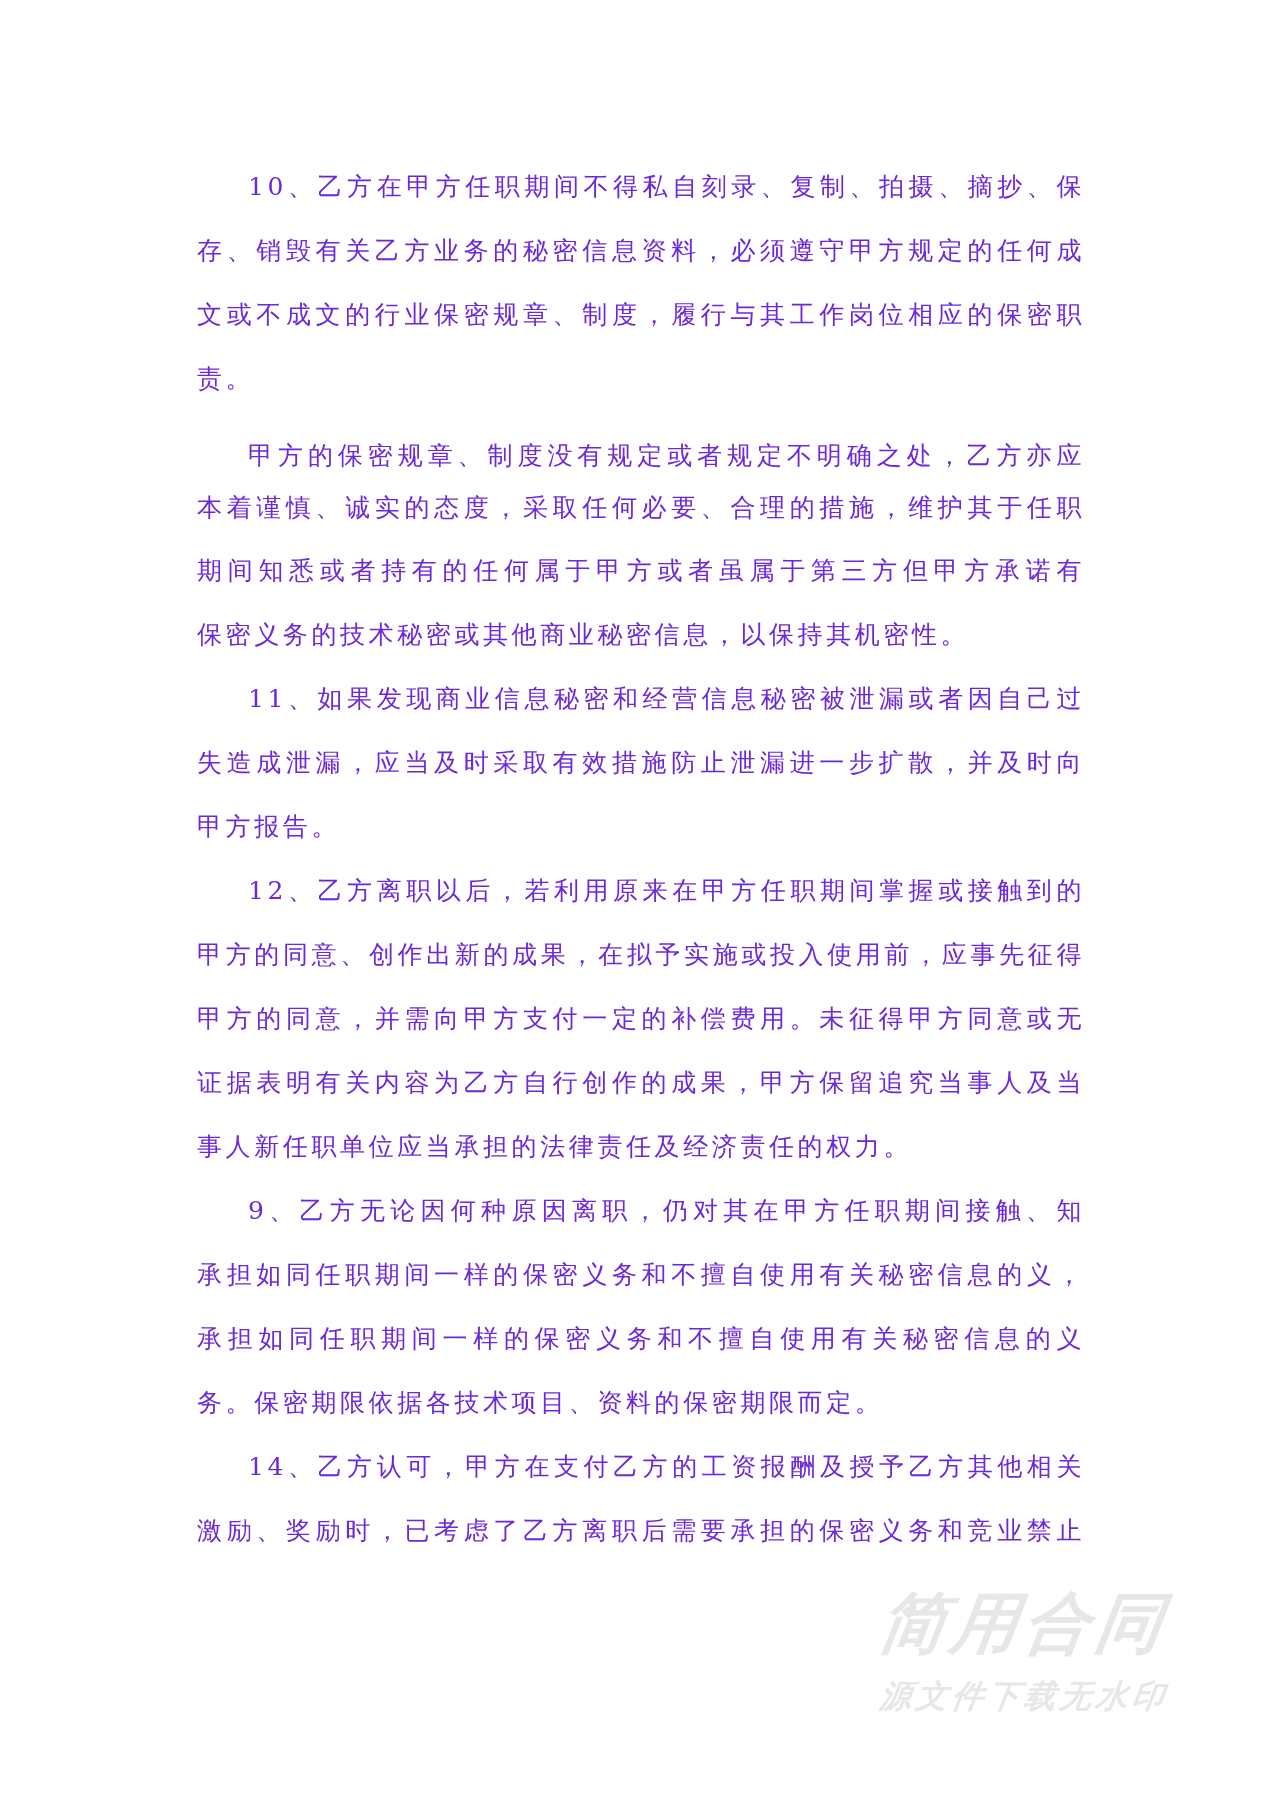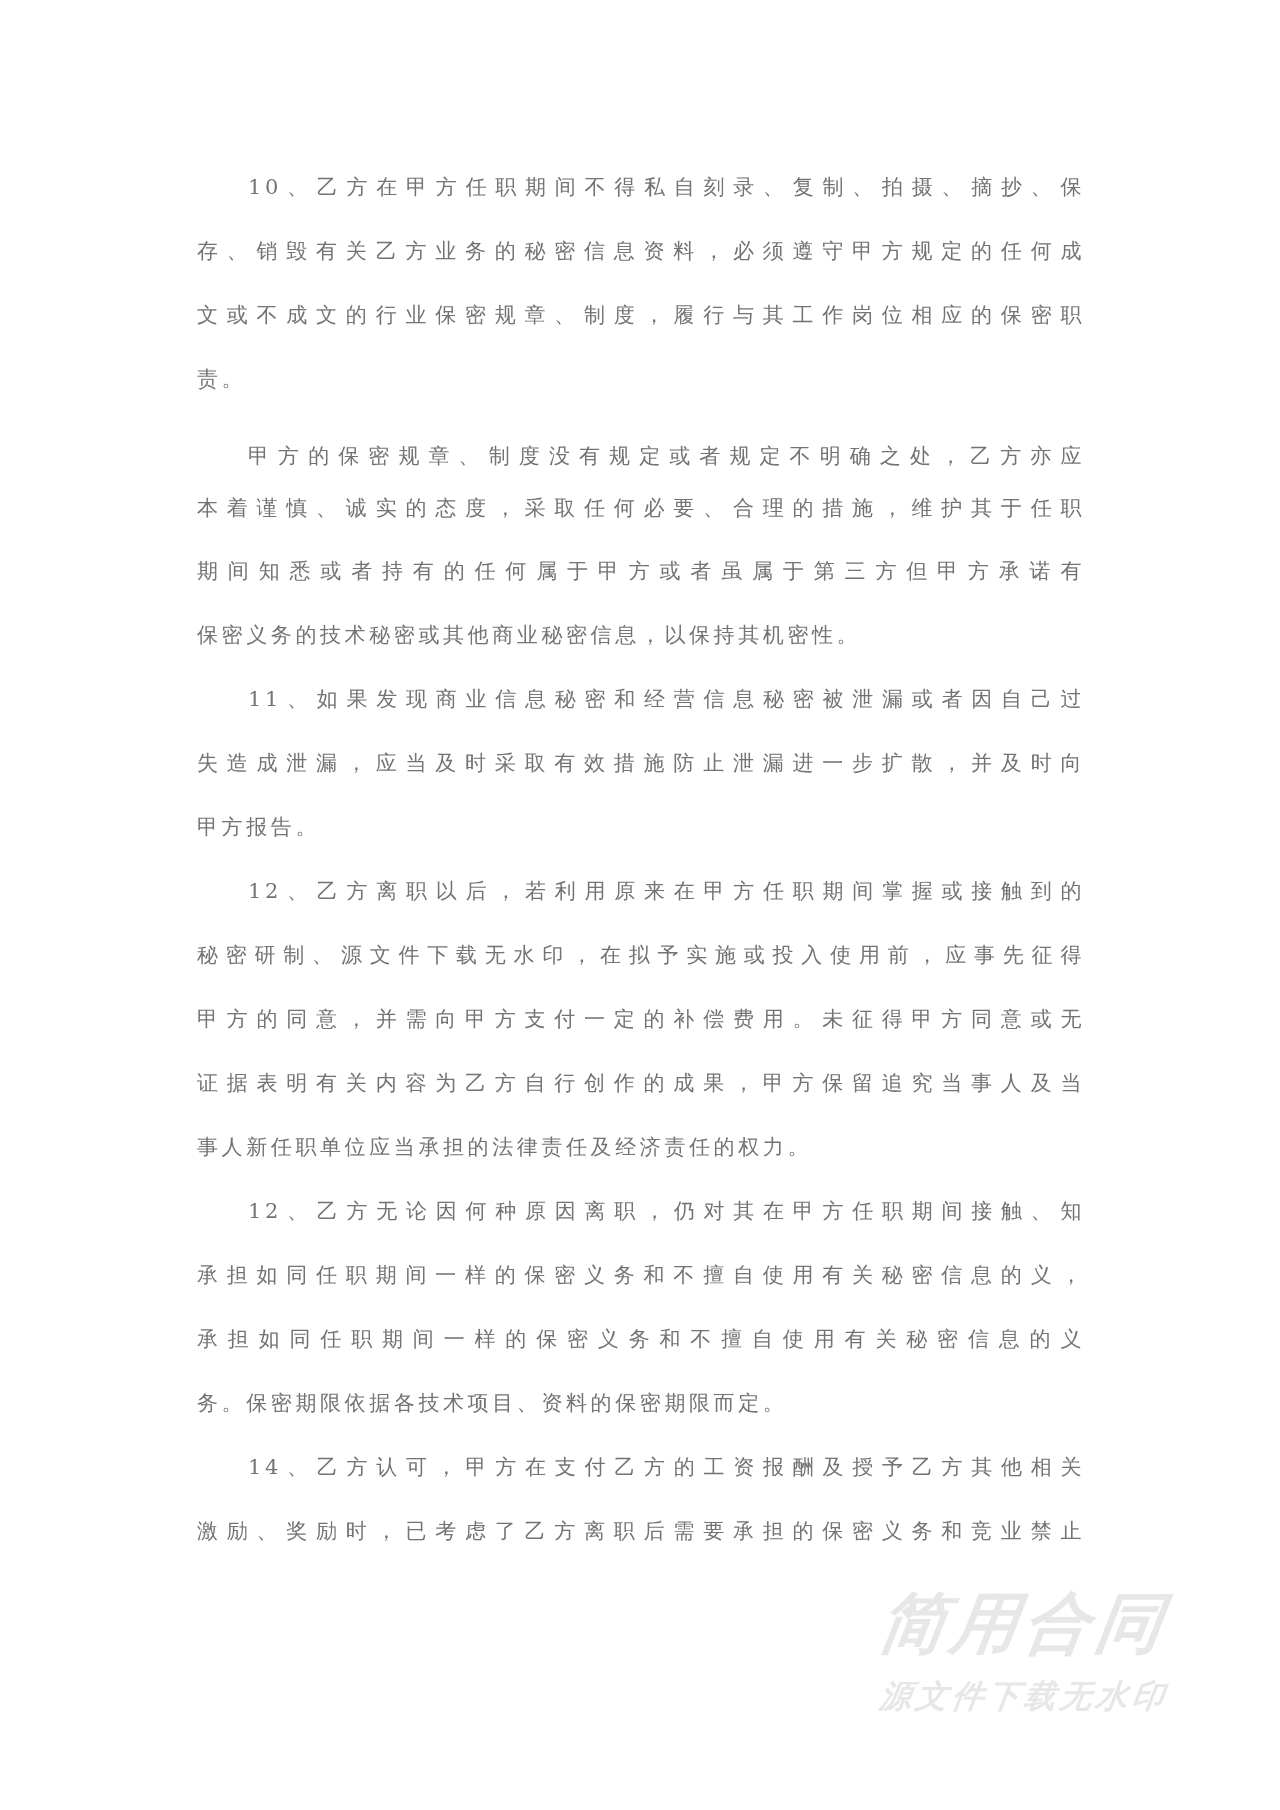--- a/index.html
+++ b/index.html
@@ -5,22 +5,22 @@
   html, body { margin: 0; padding: 0; background: #ffffff; }
   body { width: 1280px; height: 1810px; position: relative; overflow: hidden; }
   .page { position: absolute; left: 0; top: 0; width: 1280px; height: 1810px; background: #ffffff; }
   .line {
     position: absolute;
     left: 197px;
     width: 888px;
     height: 64px;
     line-height: 64px;
     font-family: "DejaVu Serif", "Liberation Serif", serif;
-    font-size: 21px;
-    color: #737373;
+    font-size: 25px;
+    color: #6d28d9;
     white-space: nowrap;
     letter-spacing: 3.6px;
   }
   .line.full { text-align: justify; text-align-last: justify; }
   .line.indent { left: 248px; width: 837px; }
   .line.last { text-align: left; }
   .wm {
     position: absolute;
     left: 880px;
     font-family: "DejaVu Sans", "Liberation Sans", sans-serif;
@@ -46,26 +46,26 @@
   <div class="line indent full" style="top:424px">甲方的保密规章、制度没有规定或者规定不明确之处，乙方亦应</div>
   <div class="line full" style="top:476px">本着谨慎、诚实的态度，采取任何必要、合理的措施，维护其于任职</div>
   <div class="line full" style="top:539px">期间知悉或者持有的任何属于甲方或者虽属于第三方但甲方承诺有</div>
   <div class="line last" style="top:603px">保密义务的技术秘密或其他商业秘密信息，以保持其机密性。</div>
 
   <div class="line indent full" style="top:667px">11、如果发现商业信息秘密和经营信息秘密被泄漏或者因自己过</div>
   <div class="line full" style="top:731px">失造成泄漏，应当及时采取有效措施防止泄漏进一步扩散，并及时向</div>
   <div class="line last" style="top:795px">甲方报告。</div>
 
   <div class="line indent full" style="top:859px">12、乙方离职以后，若利用原来在甲方任职期间掌握或接触到的</div>
-  <div class="line full" style="top:923px">秘密研制、源文件下载无水印，在拟予实施或投入使用前，应事先征得</div>
+  <div class="line full" style="top:923px">甲方的同意、创作出新的成果，在拟予实施或投入使用前，应事先征得</div>
   <div class="line full" style="top:987px">甲方的同意，并需向甲方支付一定的补偿费用。未征得甲方同意或无</div>
   <div class="line full" style="top:1051px">证据表明有关内容为乙方自行创作的成果，甲方保留追究当事人及当</div>
   <div class="line last" style="top:1115px">事人新任职单位应当承担的法律责任及经济责任的权力。</div>
 
-  <div class="line indent full" style="top:1179px">12、乙方无论因何种原因离职，仍对其在甲方任职期间接触、知</div>
+  <div class="line indent full" style="top:1179px">9、乙方无论因何种原因离职，仍对其在甲方任职期间接触、知</div>
   <div class="line full" style="top:1243px">承担如同任职期间一样的保密义务和不擅自使用有关秘密信息的义，</div>
   <div class="line full" style="top:1307px">承担如同任职期间一样的保密义务和不擅自使用有关秘密信息的义</div>
   <div class="line last" style="top:1371px">务。保密期限依据各技术项目、资料的保密期限而定。</div>
 
   <div class="line indent full" style="top:1435px">14、乙方认可，甲方在支付乙方的工资报酬及授予乙方其他相关</div>
   <div class="line full" style="top:1499px">激励、奖励时，已考虑了乙方离职后需要承担的保密义务和竞业禁止</div>
 
   <div class="wm wm-title">简用合同</div>
   <div class="wm wm-sub">源文件下载无水印</div>
 </div>

